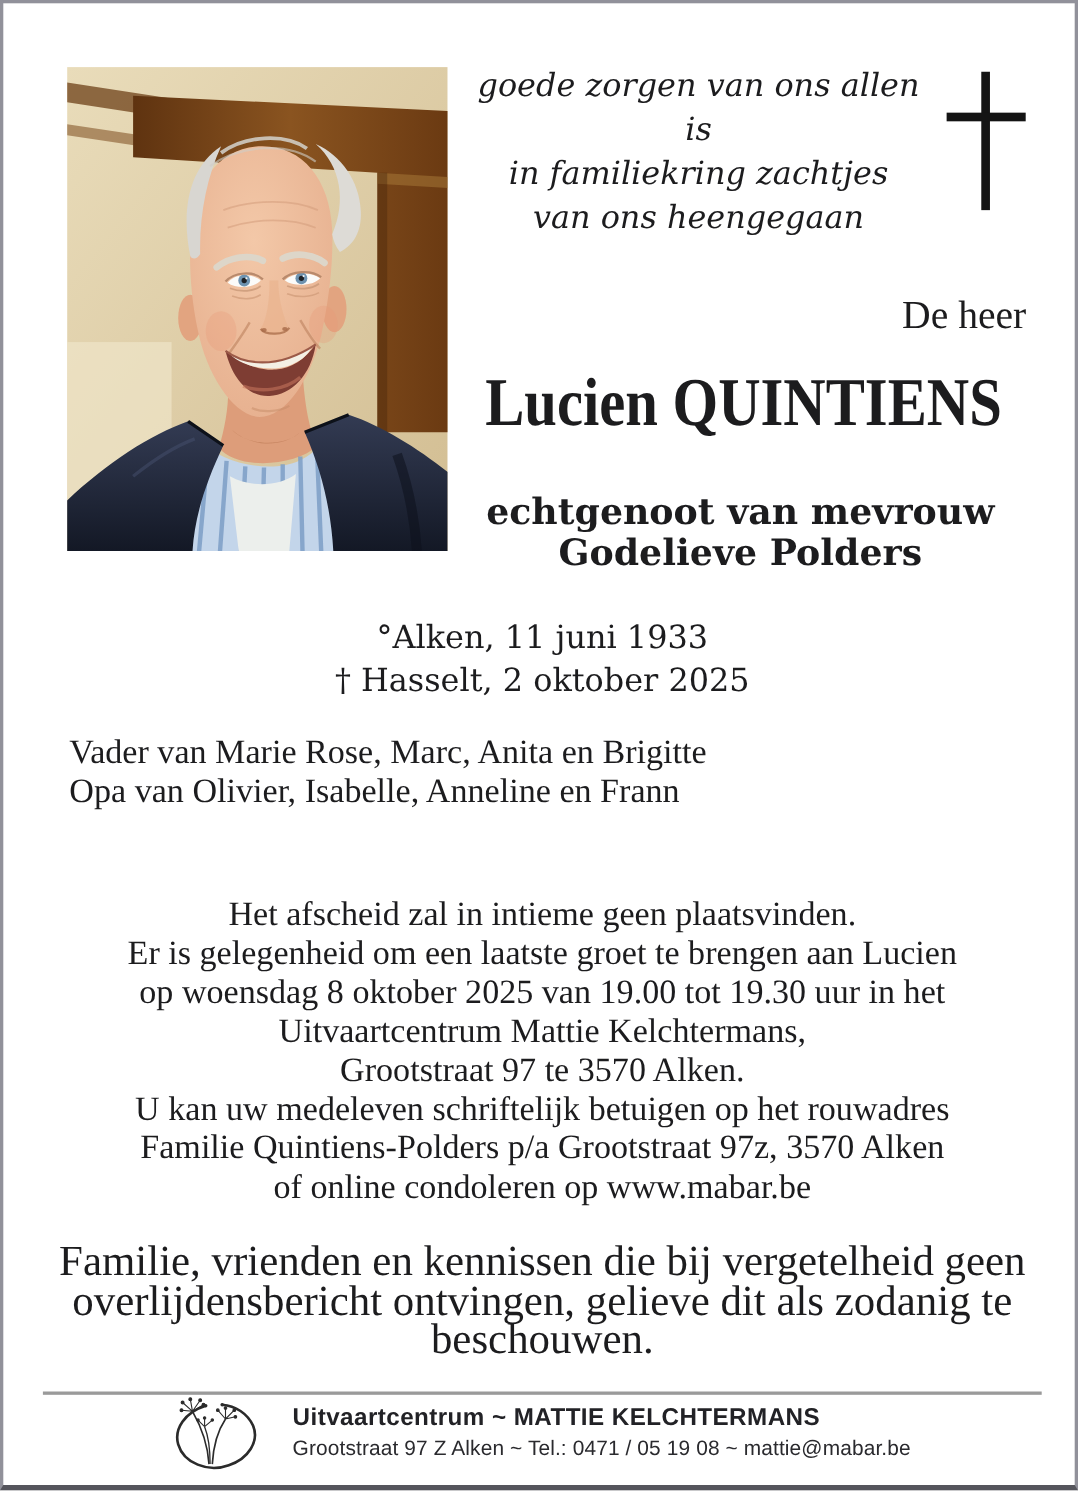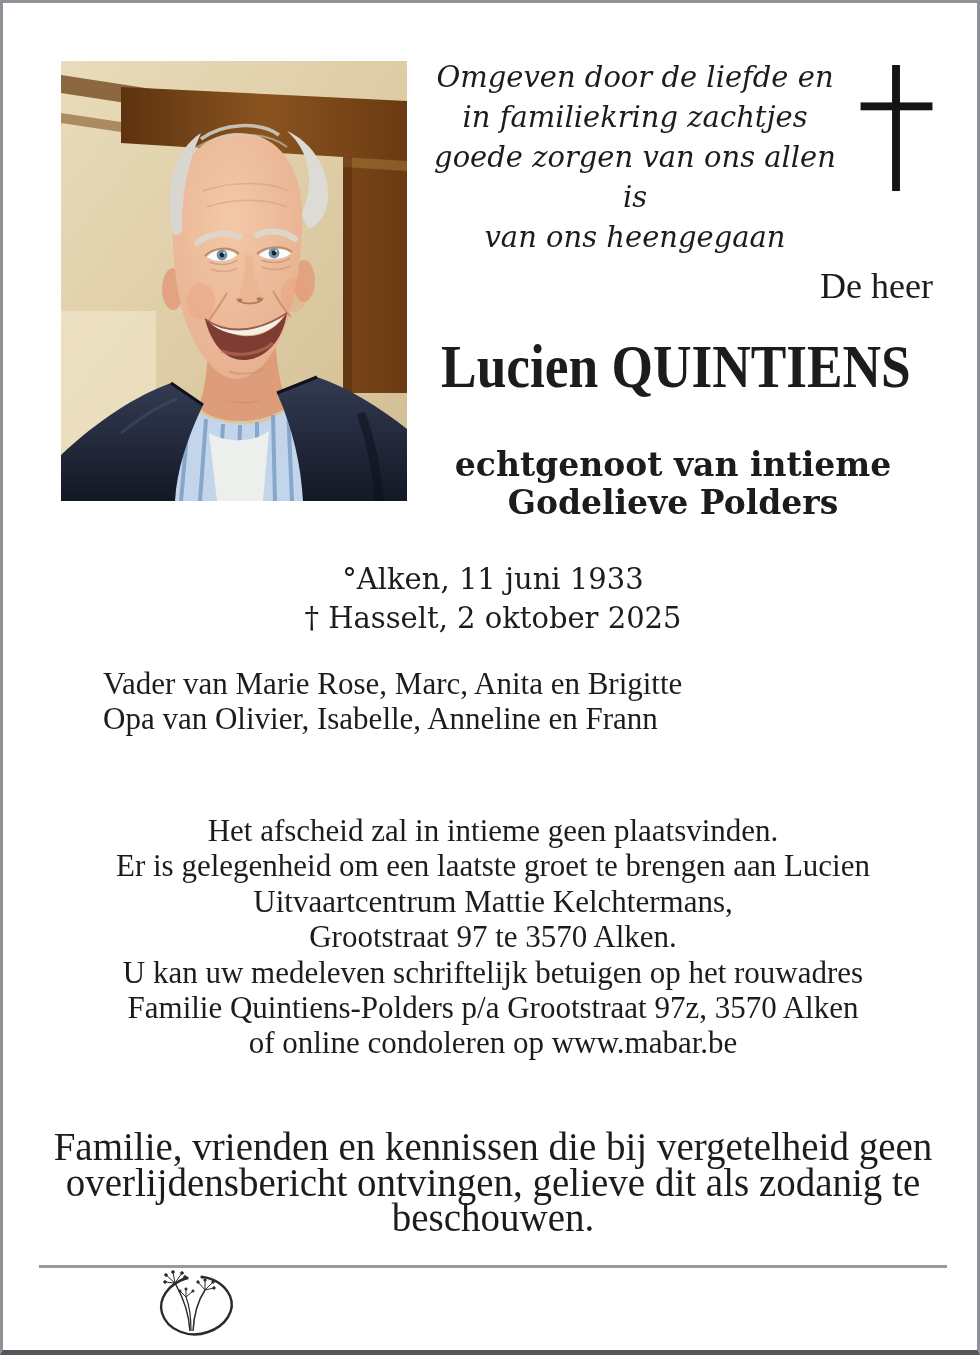--- a/index.html
+++ b/index.html
@@ -26,21 +26,21 @@
   .name{left:400px;top:328px;width:544px;text-align:center;
          font-family:"Liberation Serif", serif;font-weight:bold;
          font-size:62px;letter-spacing:0px;transform:scaleX(.86);
          transform-origin:50% 50%;white-space:nowrap;}
   .spouse{left:410px;top:443px;width:520px;text-align:center;
          font-family:"DejaVu Serif", serif;font-weight:bold;
          font-size:33px;line-height:38px;}
   .dates{left:0;top:557px;width:980px;text-align:center;
          font-family:"DejaVu Serif", serif;font-size:29px;line-height:39px;}
   .family{left:60px;top:663px;width:860px;text-align:left;
-         font-size:31px;line-height:35px;margin-left:40px;}
+         font-size:31px;line-height:35px;}
   .announcement{left:20px;top:810px;width:940px;text-align:center;
          font-size:31px;line-height:35.4px;}
   .closing{left:40px;top:1126px;width:900px;text-align:center;
          font-size:39px;line-height:35.5px;}
   .rule{left:36px;top:1262px;width:908px;height:3px;background:#9a9a9a;}
   .footer-logo{left:150px;top:1266px;width:92px;height:72px;}
   .footer-text{left:263px;top:1272px;width:640px;
          font-family:"Liberation Sans", sans-serif;}
   .footer-company{font-size:22px;font-weight:bold;letter-spacing:.4px;
          color:#222226;}
@@ -136,53 +136,53 @@
 
       <path d="M144,258 C162,272 178,276 190,275 C204,274 216,266 226,252 C222,280 204,298 184,299 C164,300 150,282 144,258 Z" fill="#7e3d33"></path>
       <path d="M146,259 C164,272 196,272 223,253 C219,264 204,274 186,274 C168,274 154,268 146,259 Z" fill="#f4f0e5"></path>
       <path d="M144,258 C160,270 190,276 226,252" stroke="#9c5a48" stroke-width="2" fill="none"></path>
       <path d="M160,290 C176,296 198,294 212,282" stroke="#c8785f" stroke-width="3" fill="none" opacity=".55"></path>
       <path d="M168,310 C176,314 192,314 202,308" stroke="#c58b68" stroke-width="2" fill="none" opacity=".5"></path>
     </svg>
   </div>
 
   <div class="abs quote">
-    <div>Omgeven door de liefde en</div>
+    <div>goede zorgen van ons allen is</div>
     <div>in familiekring zachtjes</div>
-    <div>goede zorgen van ons allen is</div>
     <div>van ons heengegaan</div>
   </div>
 
   <div class="abs cross">
     <svg viewBox="0 0 76 130" width="76" height="128">
       <rect x="33" y="0" width="8" height="128" fill="#141414"></rect>
       <rect x="1" y="38" width="73" height="8" fill="#141414"></rect>
     </svg>
   </div>
 
   <div class="abs salutation">De heer</div>
   <div class="abs name">Lucien QUINTIENS</div>
   <div class="abs spouse">
-    <div>echtgenoot van intieme</div>
+    <div>echtgenoot van mevrouw</div>
     <div>Godelieve Polders</div>
   </div>
 
   <div class="abs dates">
     <div>°Alken, 11 juni 1933</div>
     <div>† Hasselt, 2 oktober 2025</div>
   </div>
 
   <div class="abs family">
     <div>Vader van Marie Rose, Marc, Anita en Brigitte</div>
     <div>Opa van Olivier, Isabelle, Anneline en Frann</div>
   </div>
 
   <div class="abs announcement">
     <div>Het afscheid zal in intieme geen plaatsvinden.</div>
     <div>Er is gelegenheid om een laatste groet te brengen aan Lucien</div>
+    <div>op woensdag 8 oktober 2025 van 19.00 tot 19.30 uur in het</div>
     <div>Uitvaartcentrum Mattie Kelchtermans,</div>
     <div>Grootstraat 97 te 3570 Alken.</div>
     <div>U kan uw medeleven schriftelijk betuigen op het rouwadres</div>
     <div>Familie Quintiens-Polders p/a Grootstraat 97z, 3570 Alken</div>
     <div>of online condoleren op www.mabar.be</div>
   </div>
 
   <div class="abs closing">
     <div>Familie, vrienden en kennissen die bij vergetelheid geen</div>
     <div>overlijdensbericht ontvingen, gelieve dit als zodanig te</div>
@@ -216,14 +216,18 @@
       </g>
       <g stroke="#2b2b2b" stroke-width="1" fill="#2b2b2b">
         <path d="M33,28 L27,22 M33,28 L33,20 M33,28 L40,22" fill="none"></path>
         <circle cx="27" cy="22" r="1.1"></circle>
           <circle cx="33" cy="20" r="1.1"></circle>
           <circle cx="40" cy="22" r="1.1"></circle>
       </g>
     </svg>
   </div>
 
+  <div class="abs footer-text">
+    <div class="footer-company">Uitvaartcentrum ~ MATTIE KELCHTERMANS</div>
+    <div class="footer-address">Grootstraat 97 Z Alken ~ Tel.: 0471 / 05 19 08 ~ mattie@mabar.be</div>
+  </div>
 
 </div>
 
 </body></html>

